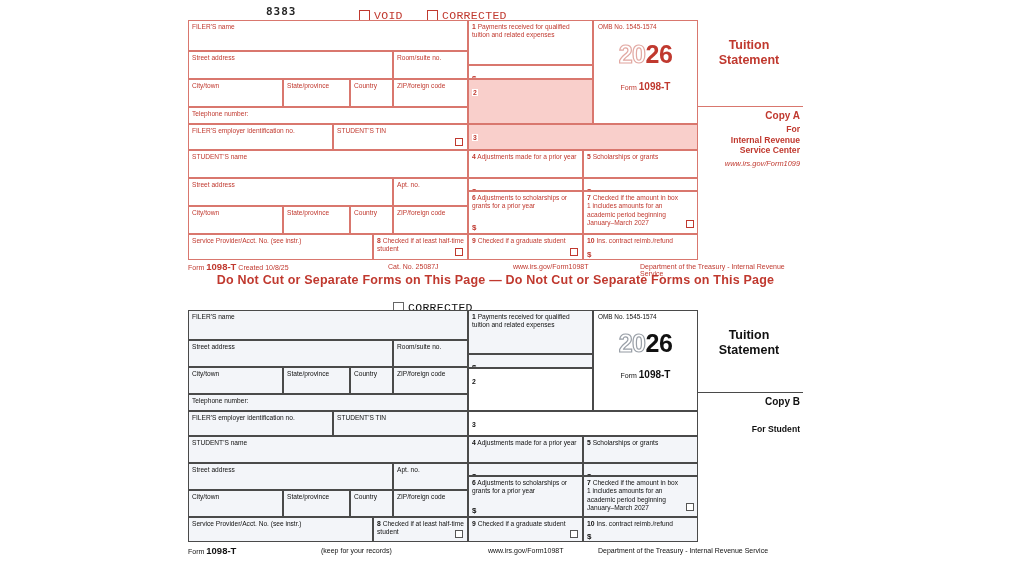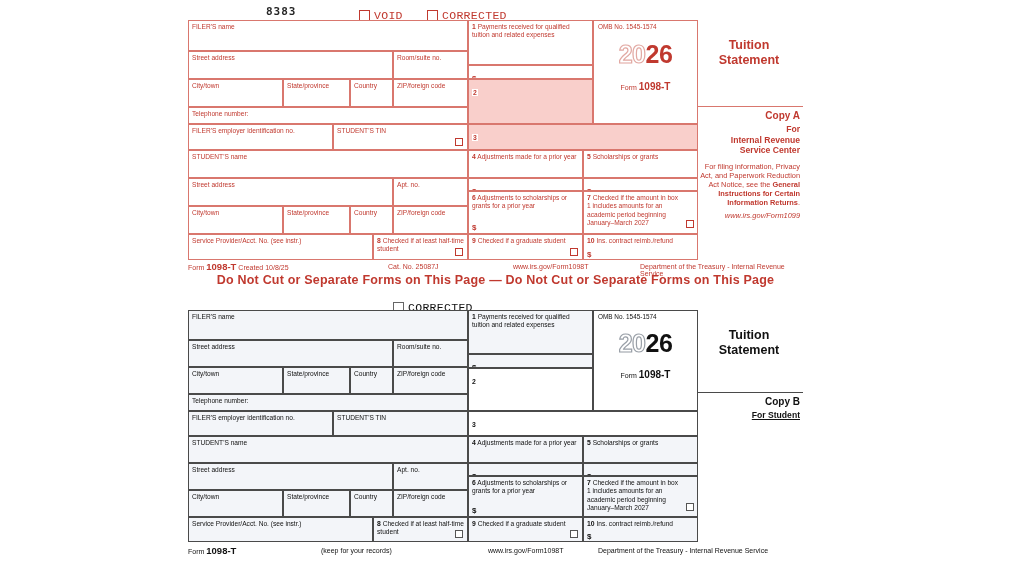--- a/index.html
+++ b/index.html
@@ -206,23 +206,20 @@
       <div class="tuition red">
         <span>Tuition</span><br>
         <span>Statement</span>
       </div>
     </div>
     <div class="cell nb" style="left:510px;top:86px;width:105px;height:154px;padding:3px 3px 0 0;border-top:0.8px solid #d9776e;">
       <div class="copytitle red">Copy A</div>
       <div class="copysub red" style="margin-top:2px;">For</div>
       <div class="copysub red">Internal Revenue</div>
       <div class="copysub red">Service Center</div>
-      <div class="finetext red" style="margin-top:6px;">
-        <span>For filing information, Privacy Act, and Paperwork Reduction Act Notice, see the </span><b>General Instructions for Certain Information Returns</b><span>.</span>
-      </div>
       <div class="finetext red" style="margin-top:3px;"><i>www.irs.gov/Form1099</i></div>
     </div>
   </div>
 
   <div class="footer red" style="left:188px;top:261px;width:615px;">
     <span style="position:absolute;left:0;top:0;">
       <span>Form </span><span class="f1098">1098-T</span><span> Created 10/8/25</span>
     </span>
     <span style="position:absolute;left:200px;top:2px;">Cat. No. 25087J</span>
     <span style="position:absolute;left:325px;top:2px;">www.irs.gov/Form1098T</span>
@@ -354,21 +351,21 @@
     </div>
 
     <div class="cell nb" style="left:510px;top:0;width:105px;height:82px;padding:18px 3px 0 0;">
       <div class="tuition blk">
         <span>Tuition</span><br>
         <span>Statement</span>
       </div>
     </div>
     <div class="cell nb" style="left:510px;top:82px;width:105px;height:150px;padding:3px 3px 0 0;border-top:0.8px solid #4a4a4a;">
       <div class="copytitle blk">Copy B</div>
-      <div class="copysub blk" style="margin-top:2px;text-decoration:underline;">For Student</div>
+      <div class="copysub blk" style="margin-top:16px;">For Student</div>
     </div>
   </div>
 
   <div class="footer blk" style="left:188px;top:545px;width:615px;">
     <span style="position:absolute;left:0;top:0;">
       <span>Form </span><span class="f1098">1098-T</span>
     </span>
     <span style="position:absolute;left:133px;top:2px;">(keep for your records)</span>
     <span style="position:absolute;left:300px;top:2px;">www.irs.gov/Form1098T</span>
     <span style="position:absolute;left:410px;top:2px;">Department of the Treasury - Internal Revenue Service</span>

